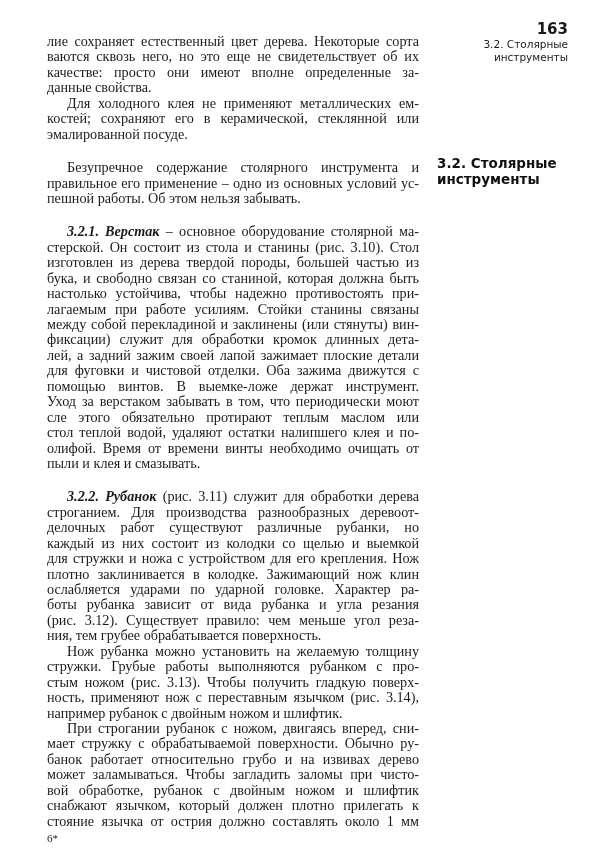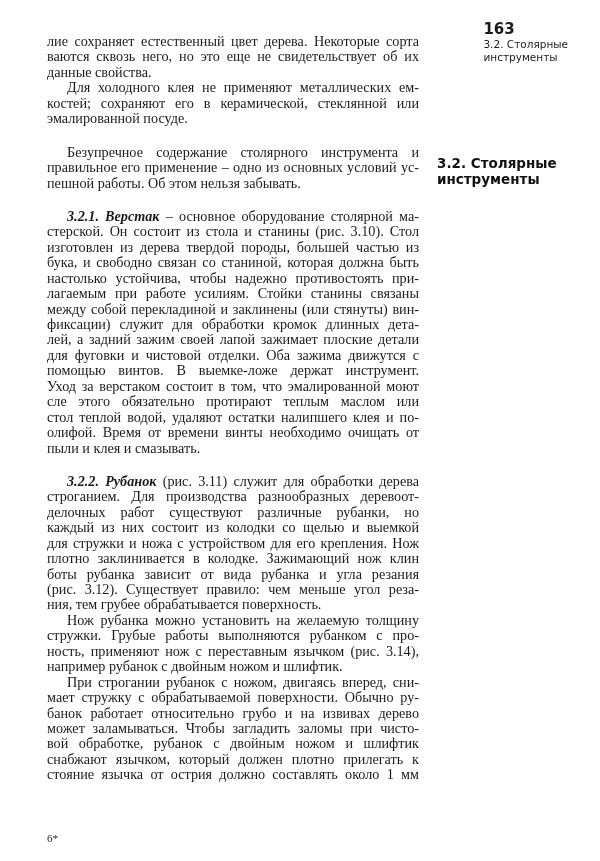--- a/index.html
+++ b/index.html
@@ -3,21 +3,21 @@
 <meta charset="utf-8">
 <style>
   html, body { margin:0; padding:0; background:#ffffff; }
   body { width:600px; height:861px; position:relative; overflow:hidden; color:#1a1a1a; }
   .col { position:absolute; left:47px; width:372px; font-family:"Liberation Serif", serif; font-size:14.2px; line-height:15.45px; }
   .ln { display:block; white-space:nowrap; text-align:justify; text-align-last:justify; height:15.45px; }
   .ln.last { text-align-last:left; }
   .ln.ind { padding-left:20px; }
   .gap2 { height:18px; }
   b { font-weight:bold;font-style:italic; }
-  .runhead { position:absolute; right:32px; top:20px; font-family:"DejaVu Sans", sans-serif; }
+  .runhead { position:absolute; right:32px; top:20px; text-align:right; font-family:"DejaVu Sans", sans-serif; }
   .pgnum { font-size:15px; font-weight:bold; line-height:18px; }
   .rh-line { font-size:10.5px; line-height:13px; }
   .sidehead { position:absolute; left:437px; top:155px; font-family:"DejaVu Sans", sans-serif; font-weight:bold; font-size:13.5px; line-height:16px; color:#111; }
   .footer { position:absolute; left:47px; top:832px; font-family:"Liberation Serif", serif; font-size:11px; }
 </style>
 </head>
 <body>
 
 <div class="runhead">
   <div class="pgnum">163</div>
@@ -27,20 +27,21 @@
 
 <div class="sidehead">
   <div>3.2. Столярные</div>
   <div>инструменты</div>
 </div>
 
 <div class="col" style="top:34px;">
   <div>
     <span class="ln">лие сохраняет естественный цвет дерева. Некоторые сорта</span>
     <span class="ln">ваются сквозь него, но это еще не свидетельствует об их</span>
+    <span class="ln">качестве: просто они имеют вполне определенные за-</span>
     <span class="ln last">данные свойства.</span>
   </div>
   <div>
     <span class="ln ind">Для холодного клея не применяют металлических ем-</span>
     <span class="ln">костей; сохраняют его в керамической, стеклянной или</span>
     <span class="ln last">эмалированной посуде.</span>
   </div>
   <div class="gap2"></div>
   <div>
     <span class="ln ind">Безупречное содержание столярного инструмента и</span>
@@ -53,41 +54,43 @@
     <span class="ln">стерской. Он состоит из стола и станины (рис. 3.10). Стол</span>
     <span class="ln">изготовлен из дерева твердой породы, большей частью из</span>
     <span class="ln">бука, и свободно связан со станиной, которая должна быть</span>
     <span class="ln">настолько устойчива, чтобы надежно противостоять при-</span>
     <span class="ln">лагаемым при работе усилиям. Стойки станины связаны</span>
     <span class="ln">между собой перекладиной и заклинены (или стянуты) вин-</span>
     <span class="ln">фиксации) служит для обработки кромок длинных дета-</span>
     <span class="ln">лей, а задний зажим своей лапой зажимает плоские детали</span>
     <span class="ln">для фуговки и чистовой отделки. Оба зажима движутся с</span>
     <span class="ln">помощью винтов. В выемке-ложе держат инструмент.</span>
-    <span class="ln">Уход за верстаком состоит в том, что эмалированной моют</span>
+    <span class="ln">Уход за верстаком забывать в том, что периодически моют</span>
     <span class="ln">сле этого обязательно протирают теплым маслом или</span>
     <span class="ln">стол теплой водой, удаляют остатки налипшего клея и по-</span>
     <span class="ln">олифой. Время от времени винты необходимо очищать от</span>
     <span class="ln last">пыли и клея и смазывать.</span>
   </div>
   <div class="gap2"></div>
   <div>
     <span class="ln ind"><b>3.2.2.</b> <b>Рубанок</b><span> (рис. 3.11) служит для обработки дерева</span></span>
     <span class="ln">строганием. Для производства разнообразных деревоот-</span>
     <span class="ln">делочных работ существуют различные рубанки, но</span>
     <span class="ln">каждый из них состоит из колодки со щелью и выемкой</span>
     <span class="ln">для стружки и ножа с устройством для его крепления. Нож</span>
     <span class="ln">плотно заклинивается в колодке. Зажимающий нож клин</span>
+    <span class="ln">ослабляется ударами по ударной головке. Характер ра-</span>
     <span class="ln">боты рубанка зависит от вида рубанка и угла резания</span>
     <span class="ln">(рис. 3.12). Существует правило: чем меньше угол реза-</span>
     <span class="ln last">ния, тем грубее обрабатывается поверхность.</span>
   </div>
   <div>
     <span class="ln ind">Нож рубанка можно установить на желаемую толщину</span>
     <span class="ln">стружки. Грубые работы выполняются рубанком с про-</span>
+    <span class="ln">стым ножом (рис. 3.13). Чтобы получить гладкую поверх-</span>
     <span class="ln">ность, применяют нож с переставным язычком (рис. 3.14),</span>
     <span class="ln last">например рубанок с двойным ножом и шлифтик.</span>
   </div>
   <div>
     <span class="ln ind">При строгании рубанок с ножом, двигаясь вперед, сни-</span>
     <span class="ln">мает стружку с обрабатываемой поверхности. Обычно ру-</span>
     <span class="ln">банок работает относительно грубо и на извивах дерево</span>
     <span class="ln">может заламываться. Чтобы загладить заломы при чисто-</span>
     <span class="ln">вой обработке, рубанок с двойным ножом и шлифтик</span>
     <span class="ln">снабжают язычком, который должен плотно прилегать к</span>

